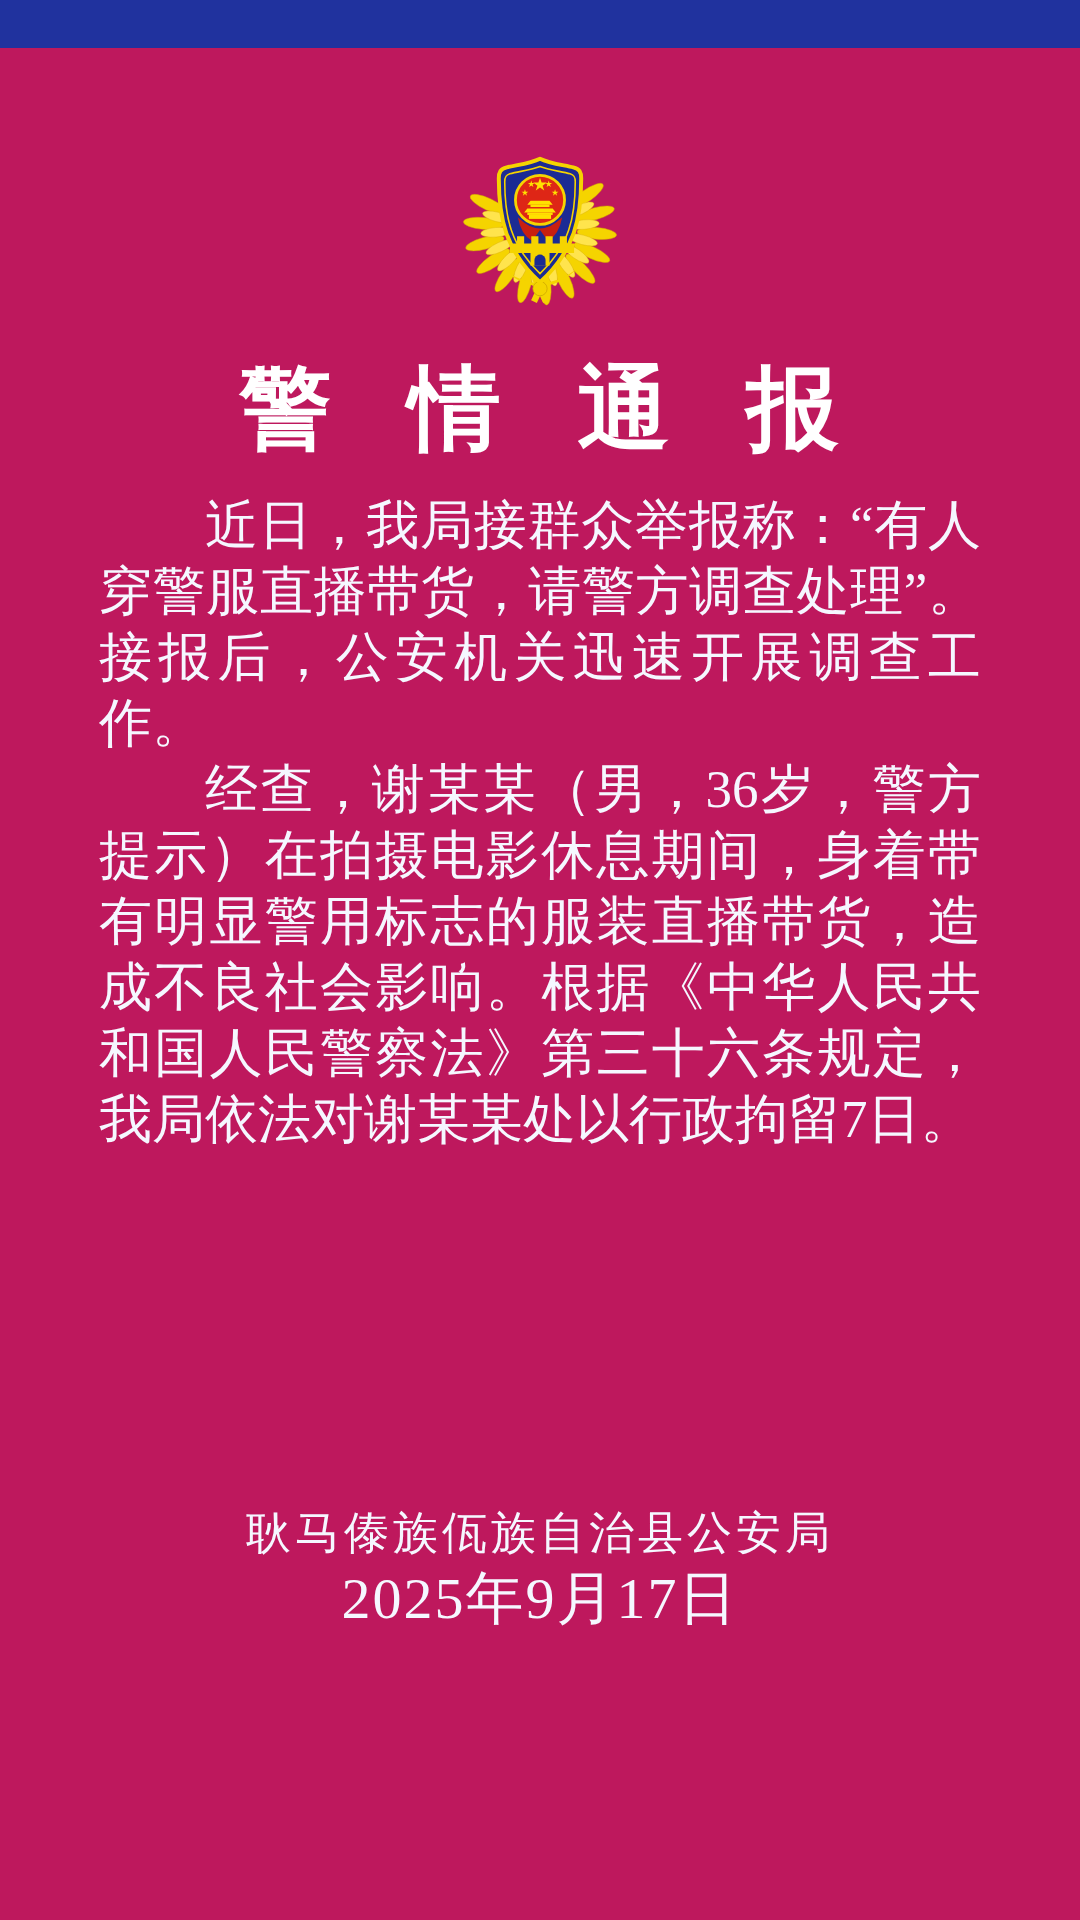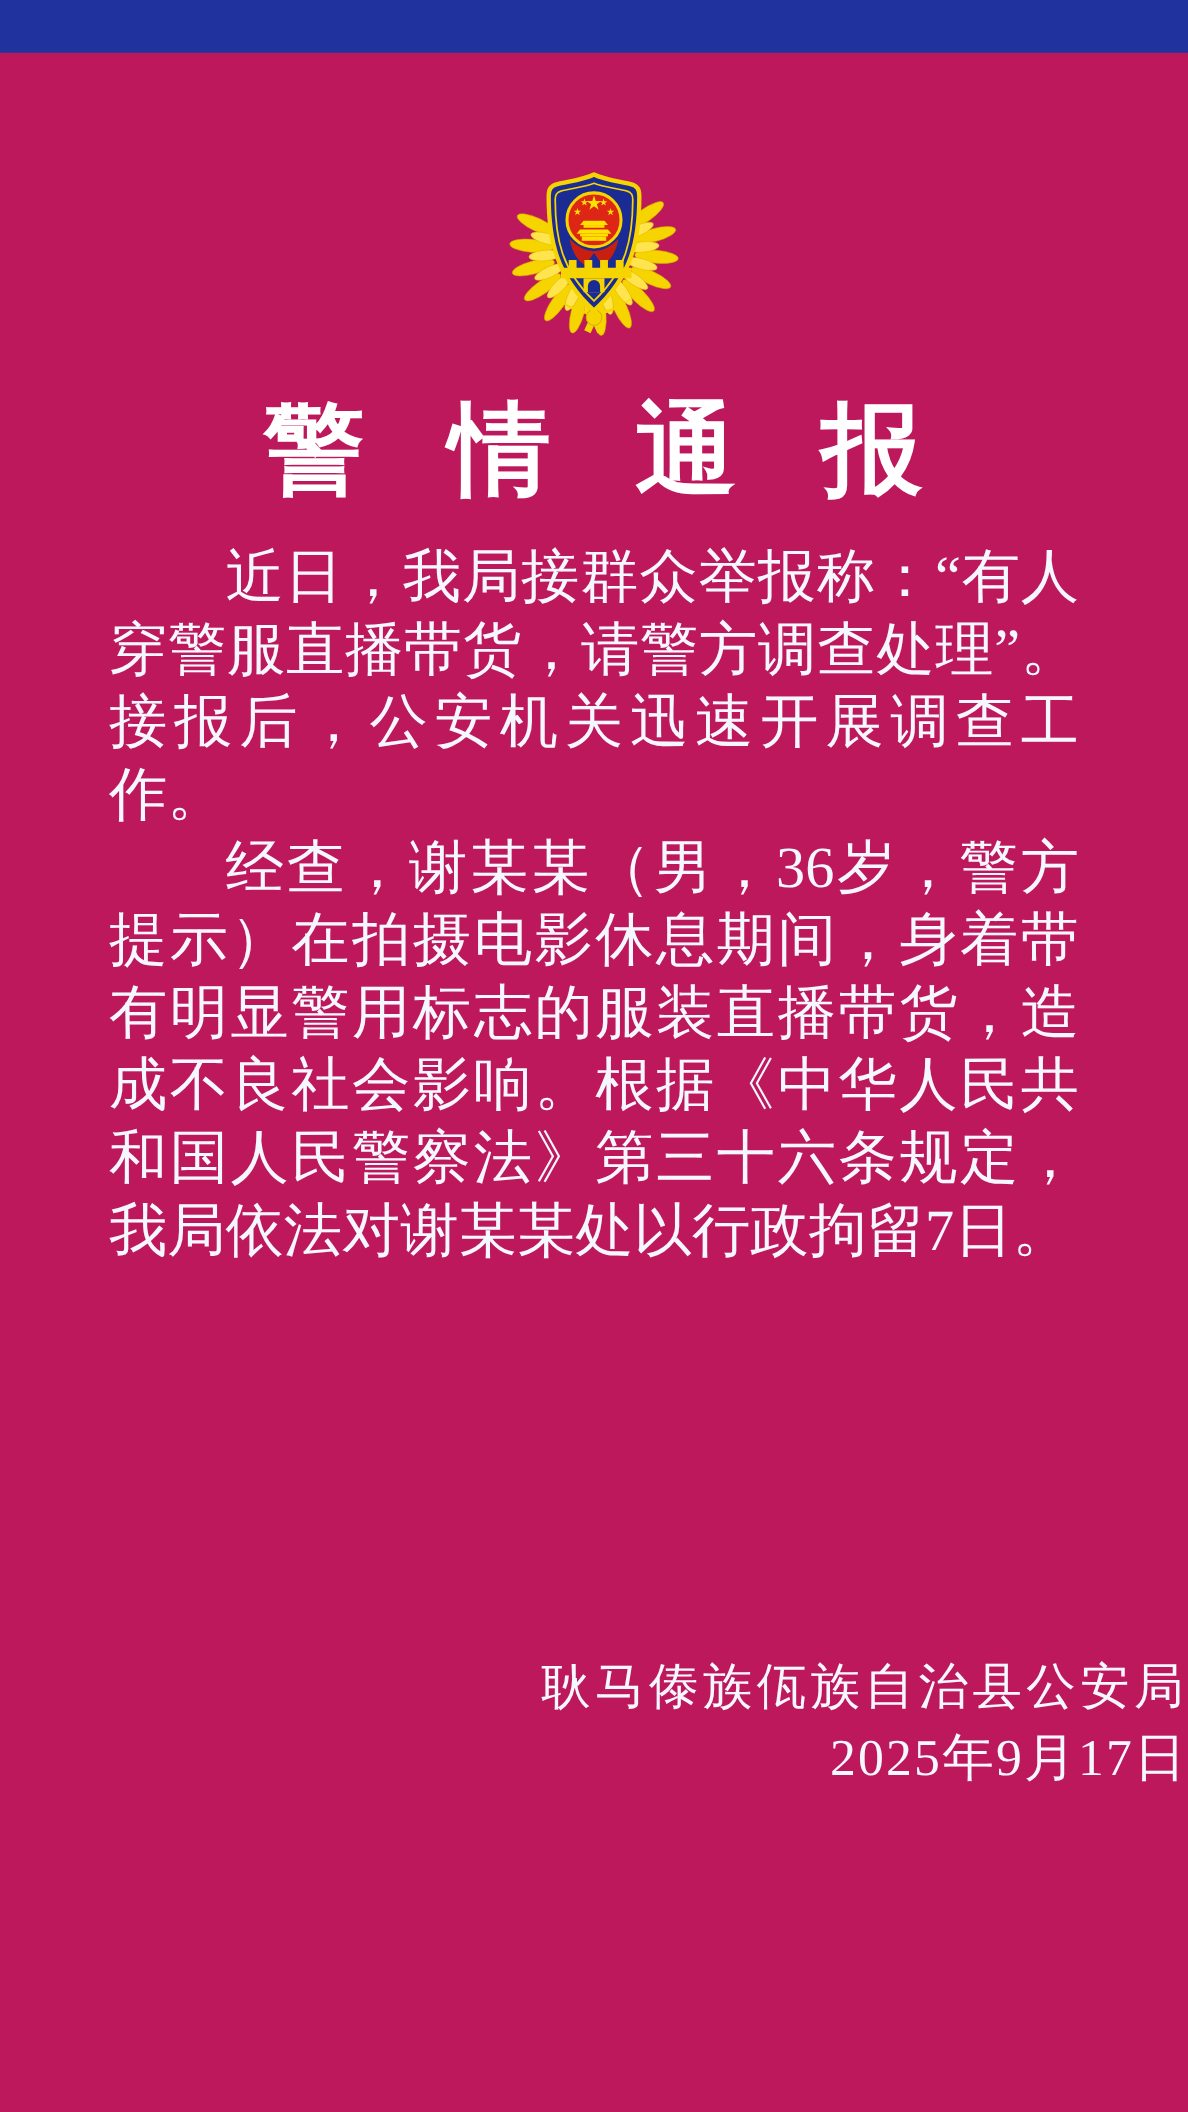--- a/index.html
+++ b/index.html
@@ -26,26 +26,26 @@
   }
   .body-text{
     position:absolute;top:444px;left:99px;width:882px;
     font-size:53px;line-height:66px;
     text-align:justify;text-justify:inter-character;
     color:#f5f7ff;
   }
   .para{margin:0;text-indent:2em;}
   .agency{
     position:absolute;top:1460px;left:0;width:100%;
-    text-align:right;font-size:45px;line-height:50px;
+    text-align:center;font-size:45px;line-height:50px;
     letter-spacing:4px;color:#f5f7ff;
   }
   .issue-date{
     position:absolute;top:1526px;left:0;width:100%;
-    text-align:right;font-size:47px;line-height:50px;
+    text-align:center;font-size:58px;line-height:50px;
     letter-spacing:2px;color:#f5f7ff;
   }
 </style>
 </head>
 <body>
 
 <div class="poster">
 
   <div class="emblem">
     <svg viewBox="-6 14 212 200" width="100%" height="100%">

